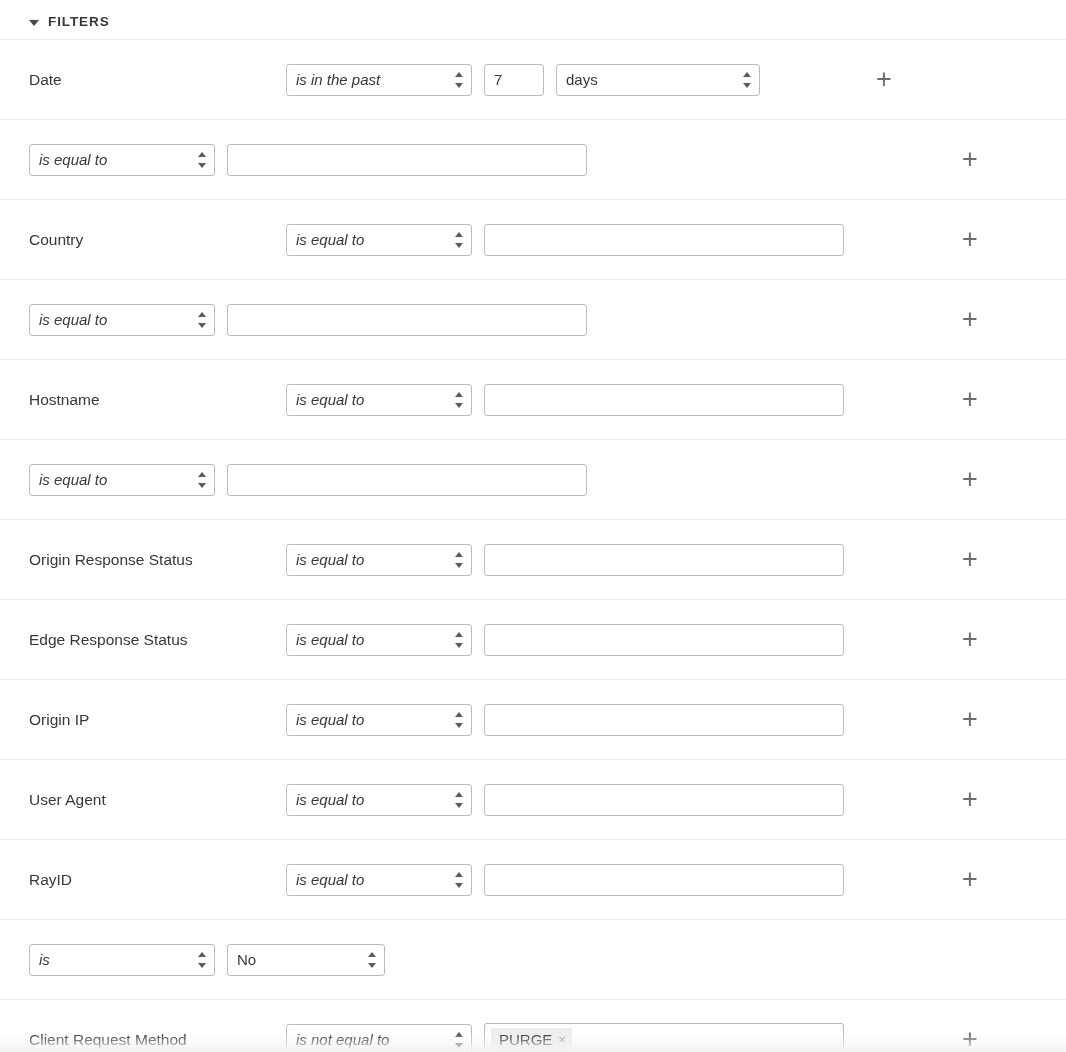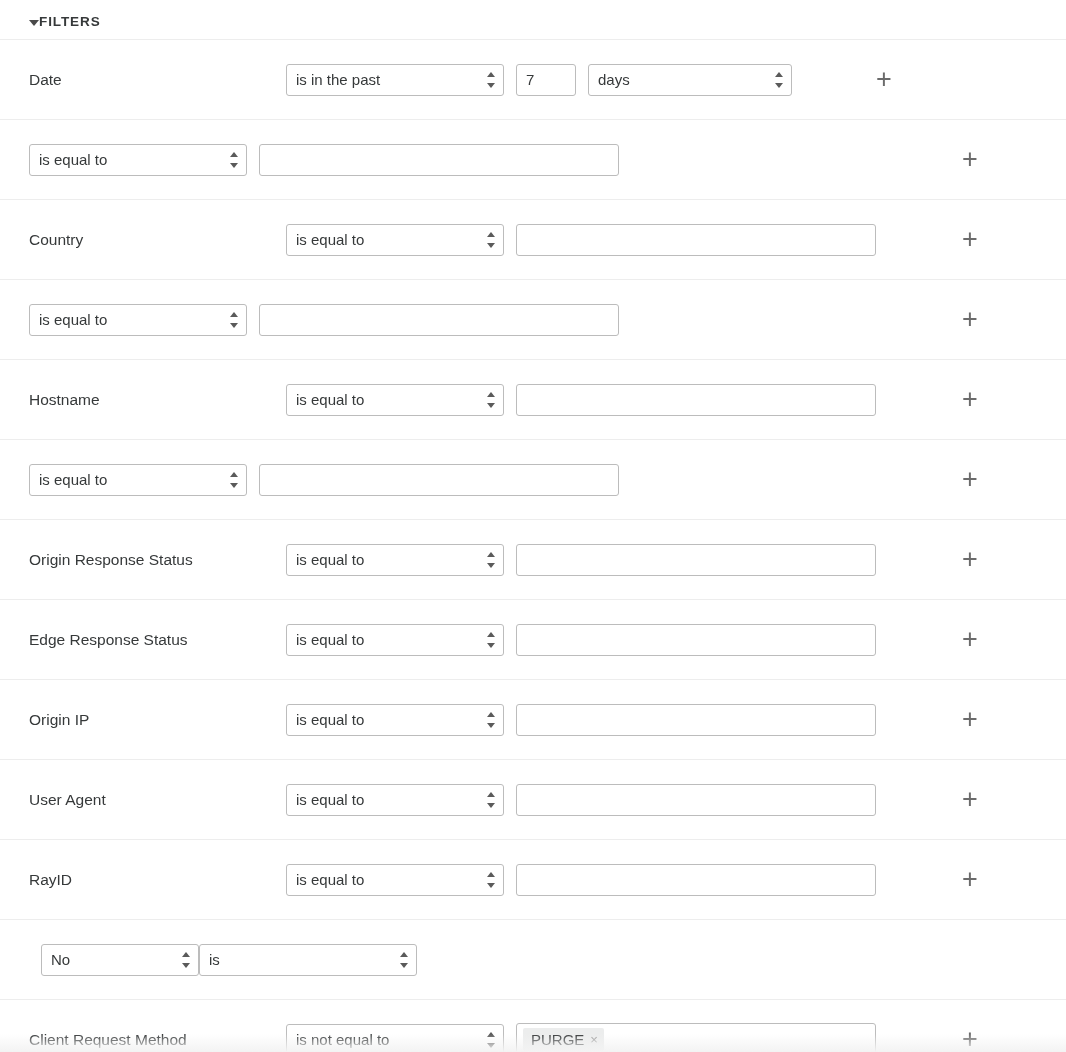--- a/index.html
+++ b/index.html
@@ -14,20 +14,21 @@
     width: 1066px;
     height: 1052px;
     position: relative;
     overflow: hidden;
     background: #ffffff;
   }
   
   .filters-header {
     display: flex;
     align-items: center;
+    gap: 9px;
     padding: 14px 0 10px 29px;
   }
   .caret {
     width: 0;
     height: 0;
     border-left: 5px solid transparent;
     border-right: 5px solid transparent;
     border-top: 6px solid #4a4a4a;
     position: relative;
     top: 1px;
@@ -69,21 +70,21 @@
     font-size: 15px;
     color: #36393a;
     background: #ffffff;
     border: 1px solid #bcbcbc;
     border-radius: 3px;
     height: 32px;
     padding: 0 30px 0 9px;
     line-height: 30px;
     outline: none;
   }
-  .sel-op { width: 218px; }
+  .sel-op { width: 186px; font-style: italic; }
   .sel-unit { width: 204px; }
   .sel-bool { width: 158px; }
 
   .spinner {
     position: absolute;
     right: 9px;
     top: 50%;
     transform: translateY(-50%);
     width: 9px;
     height: 16px;
@@ -342,32 +343,32 @@
       <span class="spinner">
           <i class="up"></i>
           <i class="down"></i>
         </span>
     </div>
     <input class="ctl val-text" type="text" value="" style="">
     <span class="add-btn add-default">+</span>
   </div>
 
   <div class="filter-row">
+    <div class="select-wrap">
+      <select class="ctl sel-op">
+        <option>is</option>
+      </select>
+      <span class="spinner">
+          <i class="up"></i>
+          <i class="down"></i>
+        </span>
+    </div>
     <div class="select-wrap gap-left">
       <select class="ctl sel-bool">
         <option>No</option>
-      </select>
-      <span class="spinner">
-          <i class="up"></i>
-          <i class="down"></i>
-        </span>
-    </div>
-    <div class="select-wrap">
-      <select class="ctl sel-op">
-        <option>is</option>
       </select>
       <span class="spinner">
           <i class="up"></i>
           <i class="down"></i>
         </span>
     </div>
   </div>
 
   <div class="filter-row">
     <div class="row-label">Client Request Method</div>

